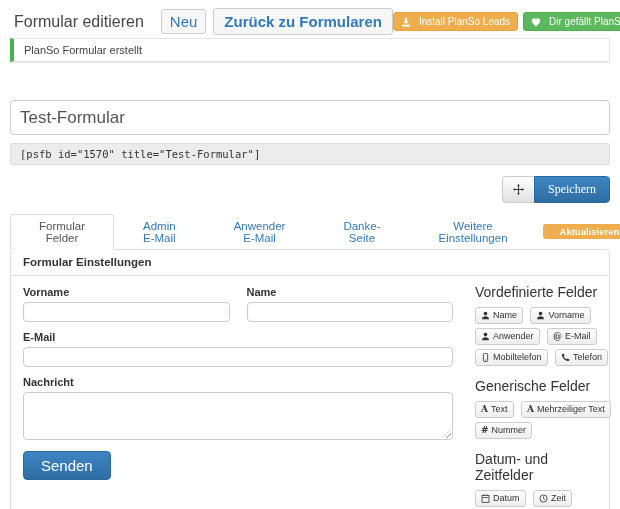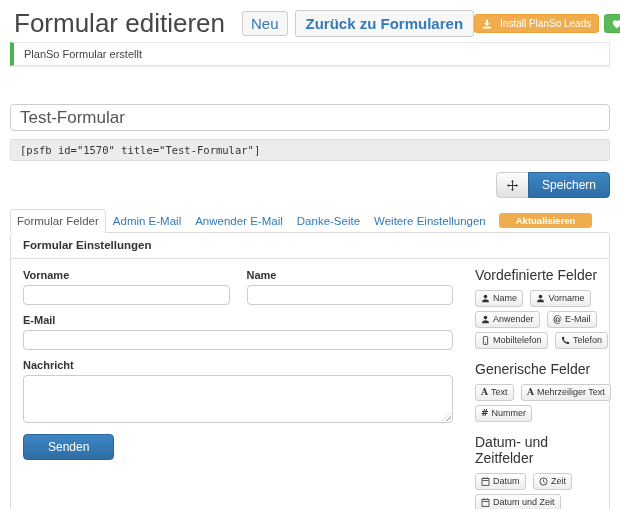--- a/index.html
+++ b/index.html
@@ -3,21 +3,21 @@
 <meta charset="utf-8">
 <style>
   html,body{margin:0;padding:0;}
   body{
     width:620px;height:509px;overflow:hidden;box-sizing:border-box;
     padding:8px 10px 0;background:#fff;color:#333;
     font-family:"Liberation Sans","DejaVu Sans",sans-serif;
   }
   
   .page-header{display:flex;align-items:center;}
-  .page-header h1{font-size:26px;font-weight:400;color:#464646;margin:0 10px 0 4px;white-space:nowrap;}
+  .page-header h1{font-size:16px;font-weight:400;color:#464646;margin:0 10px 0 4px;white-space:nowrap;}
   .wp-btn{
     font-size:15px;color:#337ab7;background:#f7f7f7;border:1px solid #ccc;
     border-radius:3px;padding:3px 8px;margin-left:7px;cursor:pointer;white-space:nowrap;
     font-family:inherit;
   }
   .wp-btn.back{font-weight:700;padding:4px 10px;}
   .top-actions{margin-left:auto;display:flex;gap:5px;align-items:center;}
   .pill{
     display:inline-flex;align-items:center;gap:8px;font-size:10px;color:#fff;
     border-radius:3px;padding:3px 7px;border:1px solid transparent;cursor:pointer;
@@ -26,44 +26,44 @@
   .pill.warn{background:#f0ad4e;border-color:#eea236;}
   .pill.succ{background:#5cb85c;border-color:#4cae4c;}
   
   .notice{
     border:1px solid #e5e5e5;border-left:4px solid #46b450;background:#fff;
     box-shadow:0 1px 1px rgba(0,0,0,.08);
     padding:5px 10px;font-size:11px;color:#444;margin:3px 0 38px;
   }
   
   .title-input{
-    display:block;width:100%;box-sizing:border-box;height:27px;
+    display:block;width:100%;box-sizing:border-box;height:35px;
     font-size:17px;color:#555;padding:3px 9px;border:1px solid #ccc;border-radius:4px;
     margin-bottom:8px;font-family:inherit;
   }
   .shortcode{
     background:#ececec;border:1px solid #ddd;border-radius:2px;padding:4px 9px;
     font-family:"DejaVu Sans Mono","Liberation Mono",monospace;font-size:10.5px;color:#333;
     margin-bottom:11px;
   }
   
   .save-row{display:flex;justify-content:flex-end;margin-bottom:11px;}
   .btn-icon{
     background:linear-gradient(#fff,#e0e0e0);border:1px solid #ccc;
     border-radius:4px 0 0 4px;padding:5px 10px;display:flex;align-items:center;cursor:pointer;
   }
   .btn-primary{
     background:linear-gradient(#3d86c4,#2e6da4);color:#fff;border:1px solid #2b669a;
     border-radius:0 4px 4px 0;margin-left:-1px;font-size:12px;padding:5px 13px;cursor:pointer;
-    font-family:Liberation Sans, sans-serif;
+    font-family:Liberation Serif, serif;
   }
   
   .tabs{display:flex;align-items:center;position:relative;z-index:2;}
   .tab{
-    font-size:11.5px;padding:5px 6px;color:#337ab7;cursor:pointer;background:transparent;
+    font-size:11.5px;padding:5px 28px;color:#337ab7;cursor:pointer;background:transparent;
     border:1px solid transparent;border-radius:4px 4px 0 0;margin-bottom:-1px;font-family:inherit;
   }
   .tab.active{background:#fff;border-color:#ddd;border-bottom-color:#fff;color:#555;}
   .badge-update{
     background:#f0ad4e;color:#fff;font-size:9.5px;font-weight:700;
     padding:2px 17px;border-radius:3px;margin-left:6px;cursor:pointer;text-align:right;
   }
   
   .panel{border:1px solid #ddd;border-radius:4px;position:relative;z-index:1;min-height:330px;}
   .panel-heading{padding:6px 12px 7px;font-size:11.5px;font-weight:700;border-bottom:1px solid #ddd;color:#333;}
@@ -81,21 +81,21 @@
     width:100%;box-sizing:border-box;height:48px;border:1px solid #ccc;border-radius:4px;
     resize:none;font-family:inherit;font-size:11px;padding:3px 6px;display:block;
   }
   .grip{
     position:absolute;right:2px;bottom:2px;width:9px;height:9px;cursor:nwse-resize;
     background:repeating-linear-gradient(135deg,transparent 0 2px,#bbb 2px 3.5px);
     clip-path:polygon(100% 0,100% 100%,0 100%);
   }
   .send-btn{
     background:linear-gradient(#3d86c4,#2e6da4);color:#fff;border:1px solid #2b669a;
-    border-radius:4px;font-size:12px;padding:5px 24px;margin-top:2px;cursor:pointer;font-family:inherit;
+    border-radius:4px;font-size:15px;padding:5px 17px;margin-top:2px;cursor:pointer;font-family:inherit;
   }
   
   .palette h3{font-size:14px;font-weight:400;color:#333;margin:8px 0 7px;}
   .palette h3:first-child{margin-top:2px;}
   .prow{white-space:nowrap;}
   .pbtn{
     display:inline-flex;align-items:center;gap:3px;vertical-align:top;
     background:linear-gradient(#fff,#ededed);border:1px solid #ccc;border-radius:3px;
     font-size:9px;color:#333;padding:2px 5px 3px;margin:0 3px 4px 0;cursor:pointer;
     font-family:inherit;white-space:nowrap;

